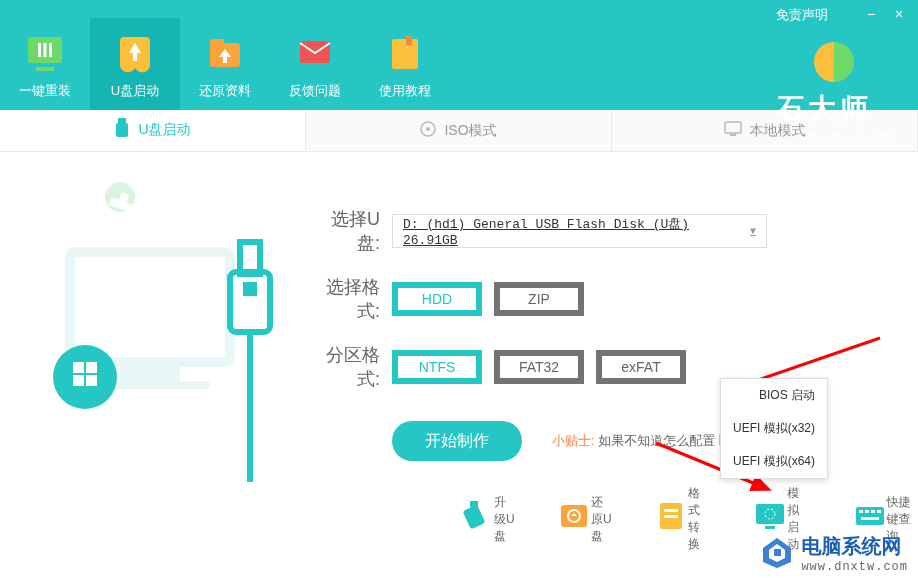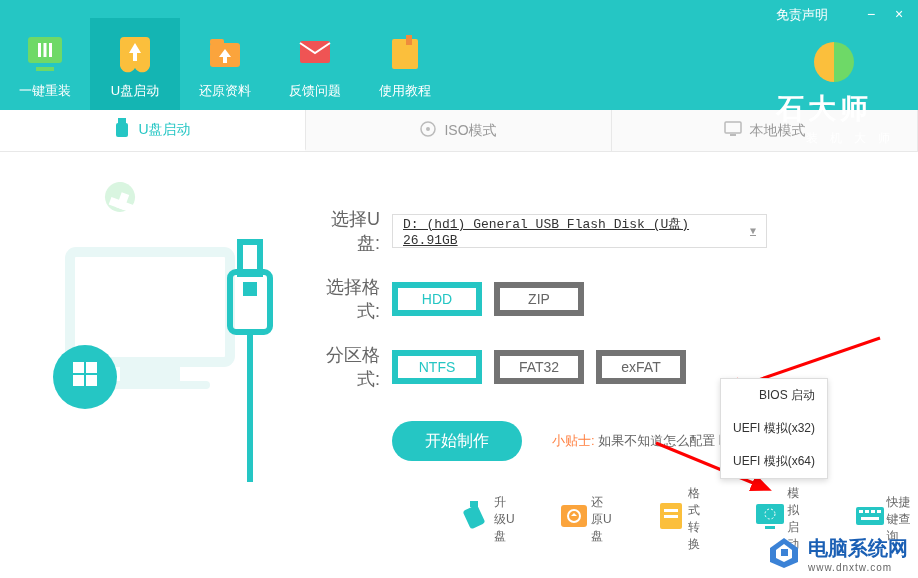--- a/index.html
+++ b/index.html
@@ -55,21 +55,21 @@
     
     .context-menu { position: absolute; right: 90px; top: 378px; width: 108px; background: #fff; border: 1px solid #ddd; box-shadow: 0 2px 6px rgba(0,0,0,0.15); z-index: 100; }
     .context-menu-item { padding: 8px 12px; font-size: 12px; color: #333; cursor: pointer; text-align: right; }
     
     .arrow-annotation { position: absolute; pointer-events: none; z-index: 90; }
     
     .watermark { position: absolute; bottom: 4px; right: 10px; display: flex; align-items: center; }
     .watermark-logo { margin-right: 6px; }
     .watermark-text { display: flex; flex-direction: column; }
     .watermark-title { color: #1a5fb4; font-size: 20px; font-weight: bold; }
-    .watermark-sub { color: #666; font-size: 10px; letter-spacing: 1px; }
+    .watermark-sub { color: #666; font-size: 12px; letter-spacing: 1px; font-family: Liberation Mono, monospace; }
   </style>
 </head>
 <body>
 
 <div class="header">
   <div class="disclaimer">免责声明</div>
   <div class="window-controls">
     <span>−</span>
     <span>×</span>
   </div>

